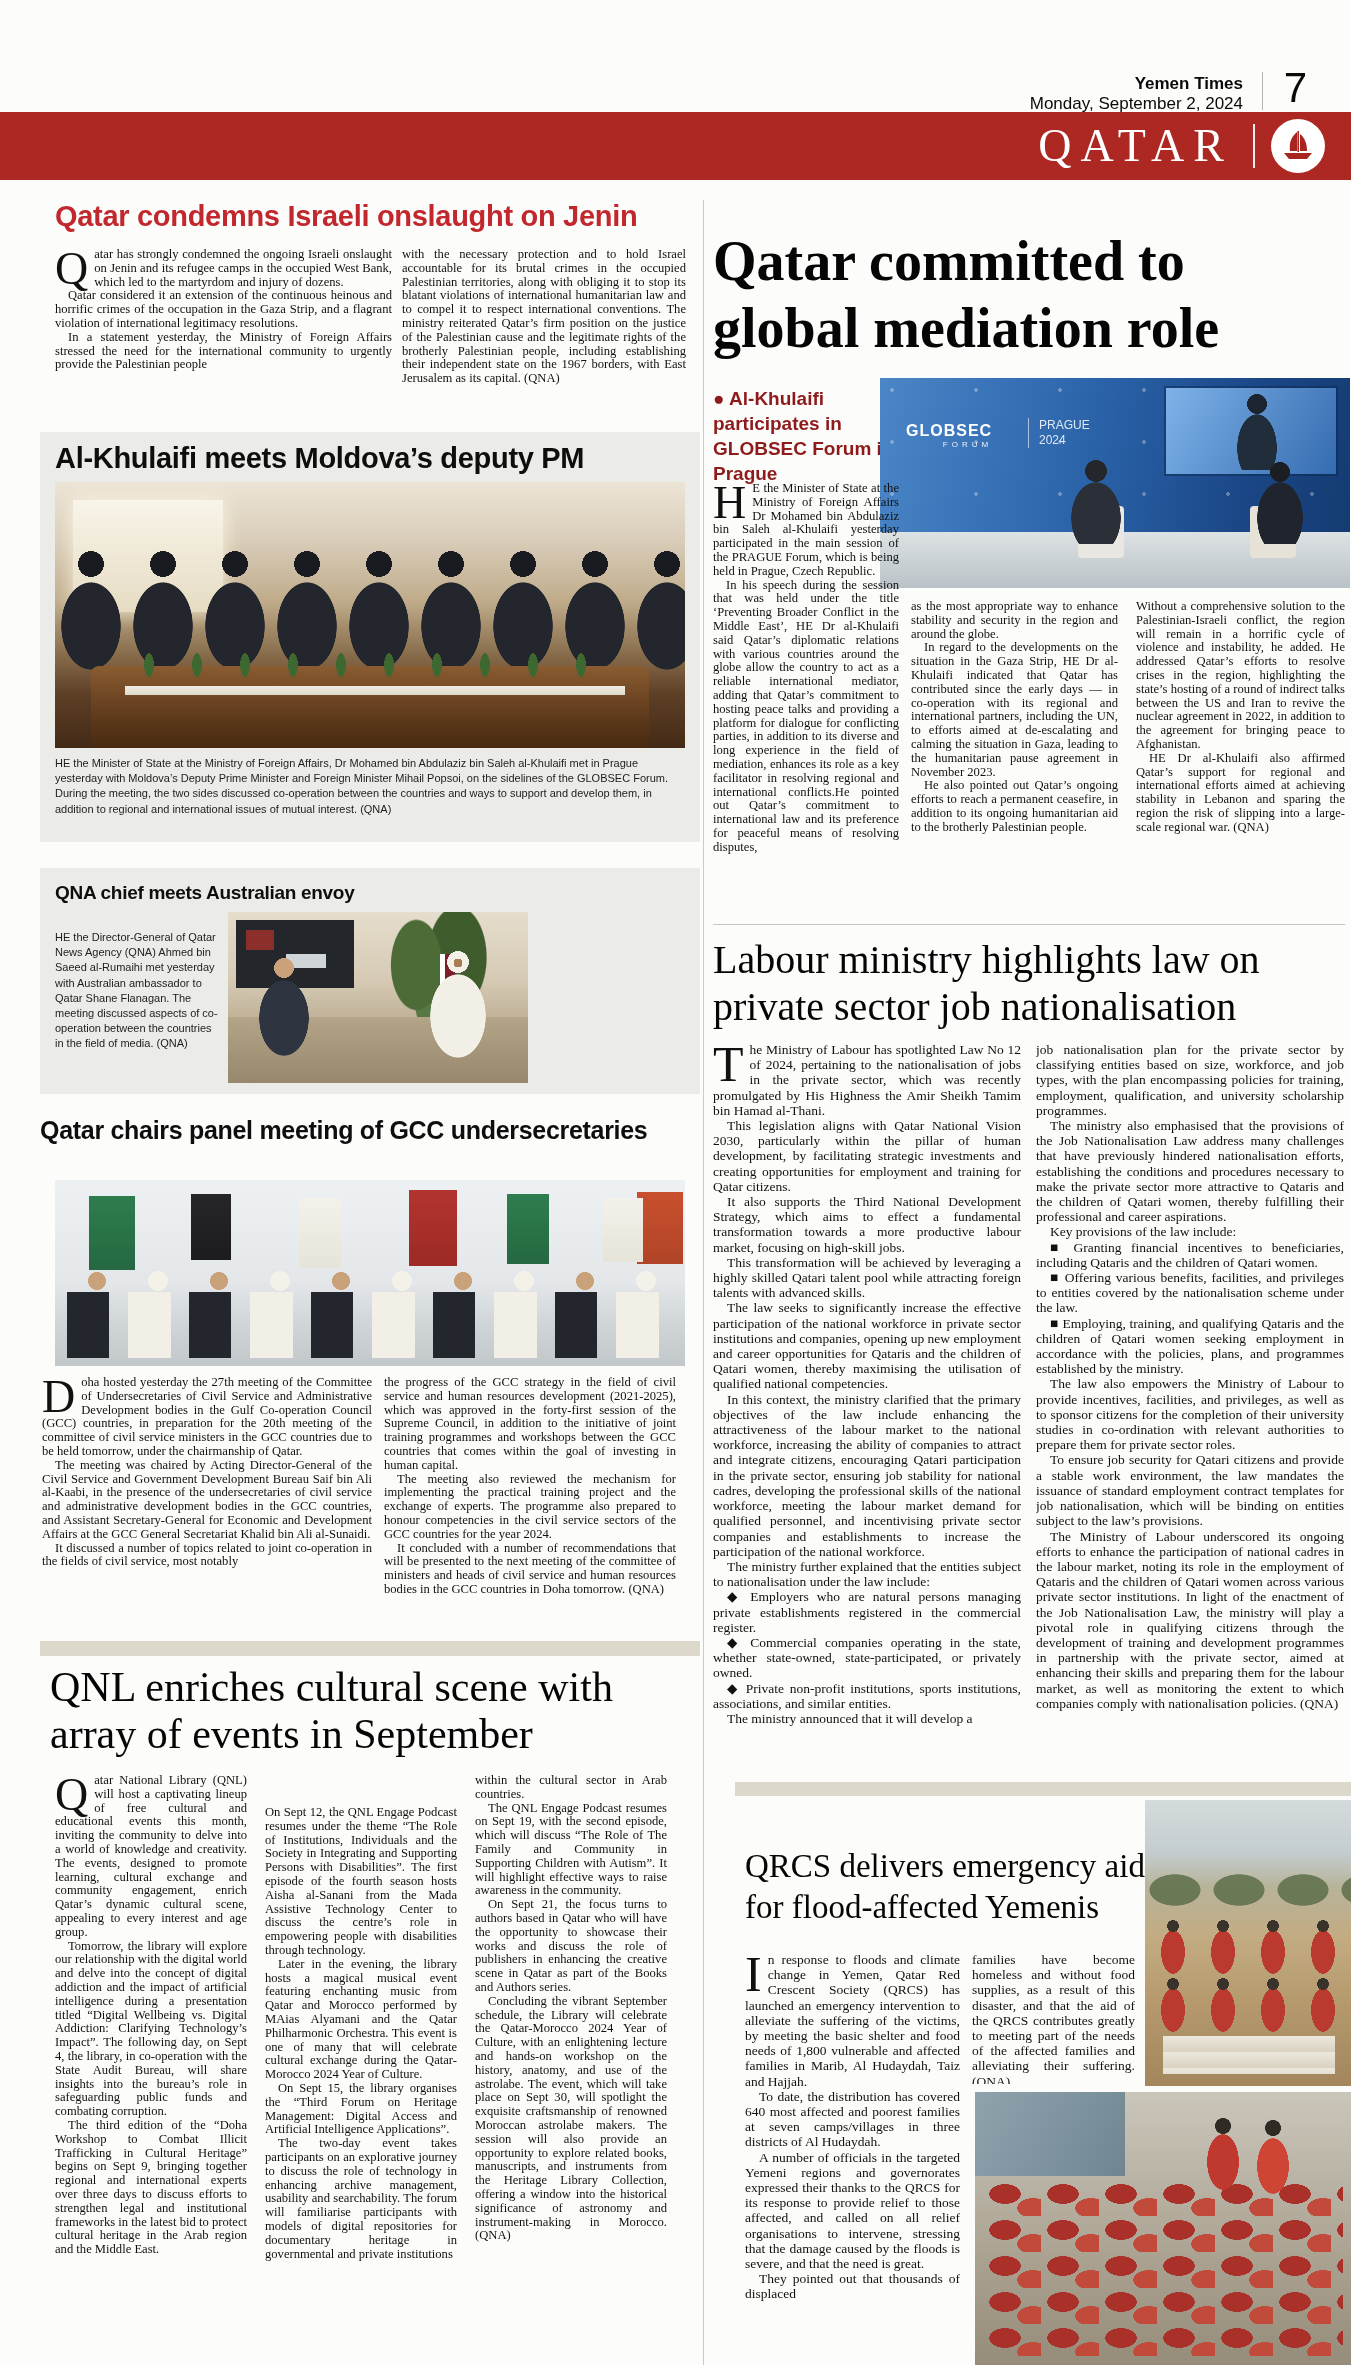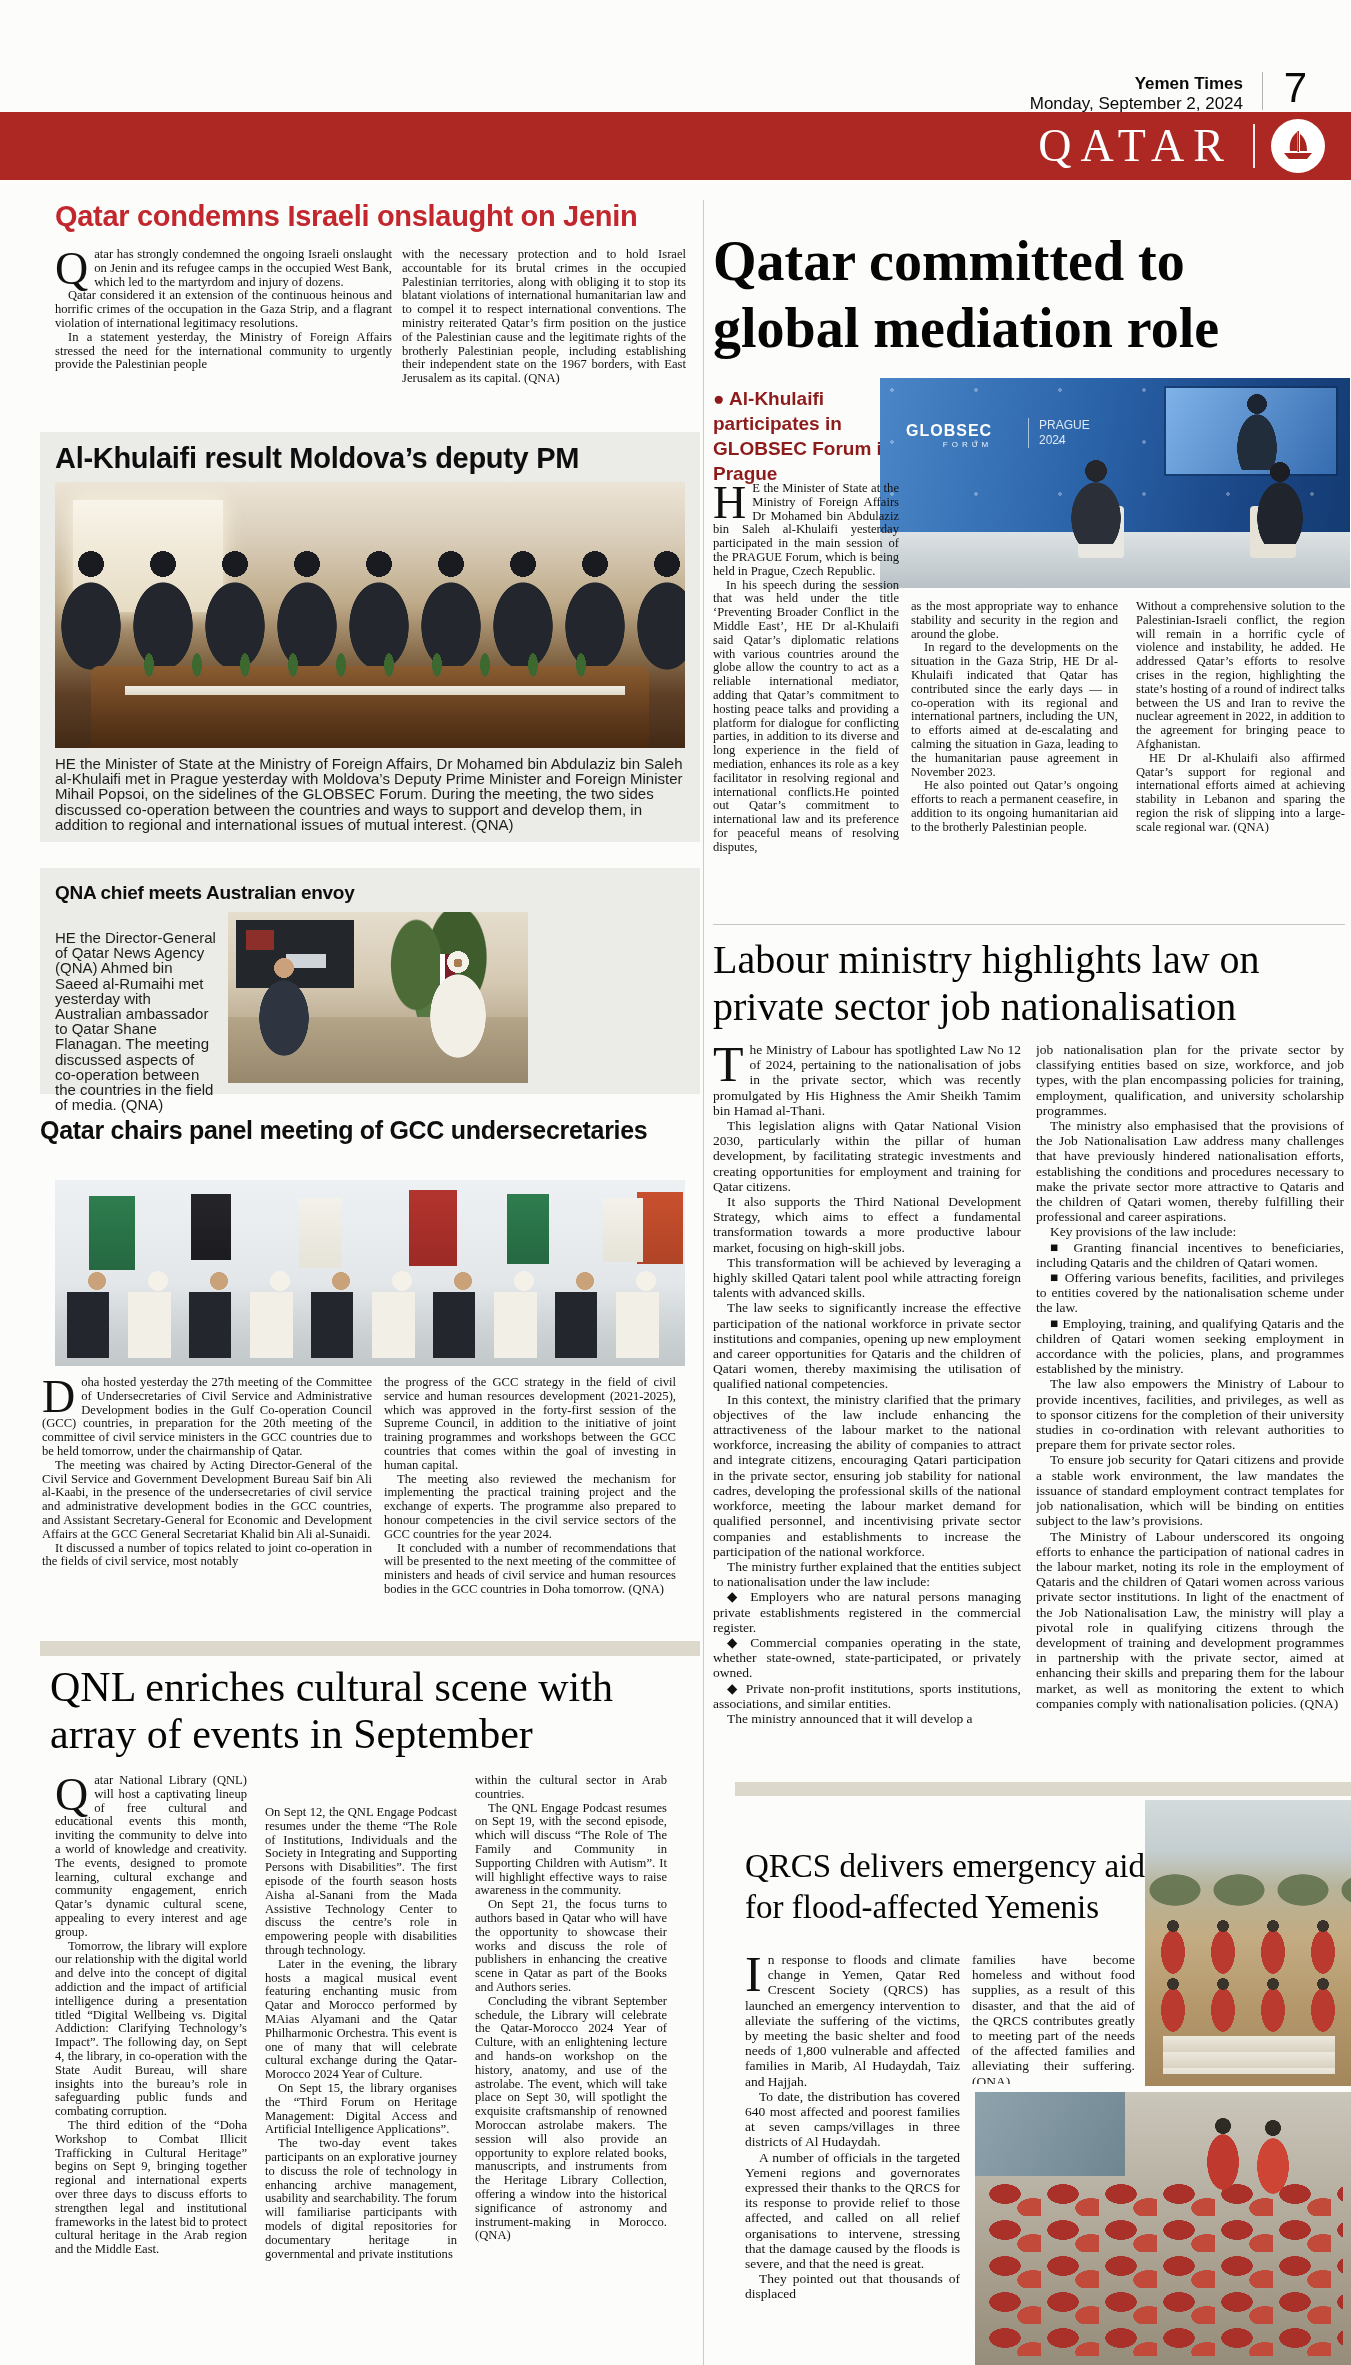--- a/index.html
+++ b/index.html
@@ -35,21 +35,21 @@
 
   
   .col { position:absolute; overflow:hidden; }
   .bt p { margin:0; text-align:justify; }
   .bt-s p { font-size:12.6px; line-height:13.8px; text-indent:13px; }
   .bt-m p { font-size:13.5px; line-height:15.2px; text-indent:14px; }
   .bt p.flush { text-indent:0; }
   .dropcap  { float:left; font-family:"Liberation Serif", serif; font-weight:400; font-size:46px; line-height:37px; padding:2px 6px 0 0; }
   .bt-m .dropcap { font-size:50px; line-height:41px; }
 
-  .caption { font-family:"Liberation Sans", sans-serif; font-size:15px; line-height:15.2px; color:#1d1d1d; }
+  .caption { font-family:"Liberation Sans", sans-serif; font-size:11px; line-height:15.2px; color:#1d1d1d; }
 
   
   .photo { position:absolute; overflow:hidden; background:#999; }
   .photo > div { position:absolute; }
 
   .mol-photo { background:linear-gradient(180deg,#ece4d6 0%,#d9cdb9 22%,#bfab8a 45%,#8a6f4e 64%,#5d3f26 80%,#432a16 100%); }
   .mol-window { left:18px; top:18px; width:150px; height:112px; background:linear-gradient(#f8f4e9,#e6dcc4); box-shadow:0 0 20px rgba(255,250,230,.85); }
   .mol-people { left:0; top:66px; width:100%; height:124px;
     background-image: radial-gradient(circle 13px at 36px 16px, #191b20 98%, rgba(0,0,0,0)),
                       radial-gradient(ellipse 30px 44px at 36px 78px, #23262d 98%, rgba(0,0,0,0));
@@ -172,21 +172,21 @@
       <p>Qatar considered it an extension of the continuous heinous and horrific crimes of the occupation in the Gaza Strip, and a flagrant violation of international legitimacy resolutions.</p>
       <p>In a statement yesterday, the Ministry of Foreign Affairs stressed the need for the international community to urgently provide the Palestinian people</p>
     </div>
     <div class="col bt bt-s" style="left:402px; top:248px; width:284px; height:156px;">
       <p class="flush">with the necessary protection and to hold Israel accountable for its brutal crimes in the occupied Palestinian territories, along with obliging it to stop its blatant violations of international humanitarian law and to compel it to respect international conventions. The ministry reiterated Qatar’s firm position on the justice of the Palestinian cause and the legitimate rights of the brotherly Palestinian people, including establishing their independent state on the 1967 borders, with East Jerusalem as its capital. (QNA)</p>
     </div>
   </section>
 
   <section>
     <div class="panel" style="left:40px; top:432px; width:660px; height:410px;"></div>
-    <div class="abs hl-sans" style="left:55px; top:442px; width:630px; font-size:29px; line-height:33px;">Al-Khulaifi result Moldova’s deputy PM</div>
+    <div class="abs hl-sans" style="left:55px; top:442px; width:630px; font-size:29px; line-height:33px;">Al-Khulaifi meets Moldova’s deputy PM</div>
     <div class="photo mol-photo" style="left:55px; top:482px; width:630px; height:266px;">
       <div class="mol-window"></div>
       <div class="mol-people"></div>
       <div class="mol-table"></div>
       <div class="mol-bottles"></div>
       <div class="mol-papers"></div>
     </div>
     <div class="abs caption" style="left:55px; top:756px; width:630px;">HE the Minister of State at the Ministry of Foreign Affairs, Dr Mohamed bin Abdulaziz bin Saleh al-Khulaifi met in Prague yesterday with Moldova’s Deputy Prime Minister and Foreign Minister Mihail Popsoi, on the sidelines of the GLOBSEC Forum. During the meeting, the two sides discussed co-operation between the countries and ways to support and develop them, in addition to regional and international issues of mutual interest. (QNA)</div>
   </section>
 

